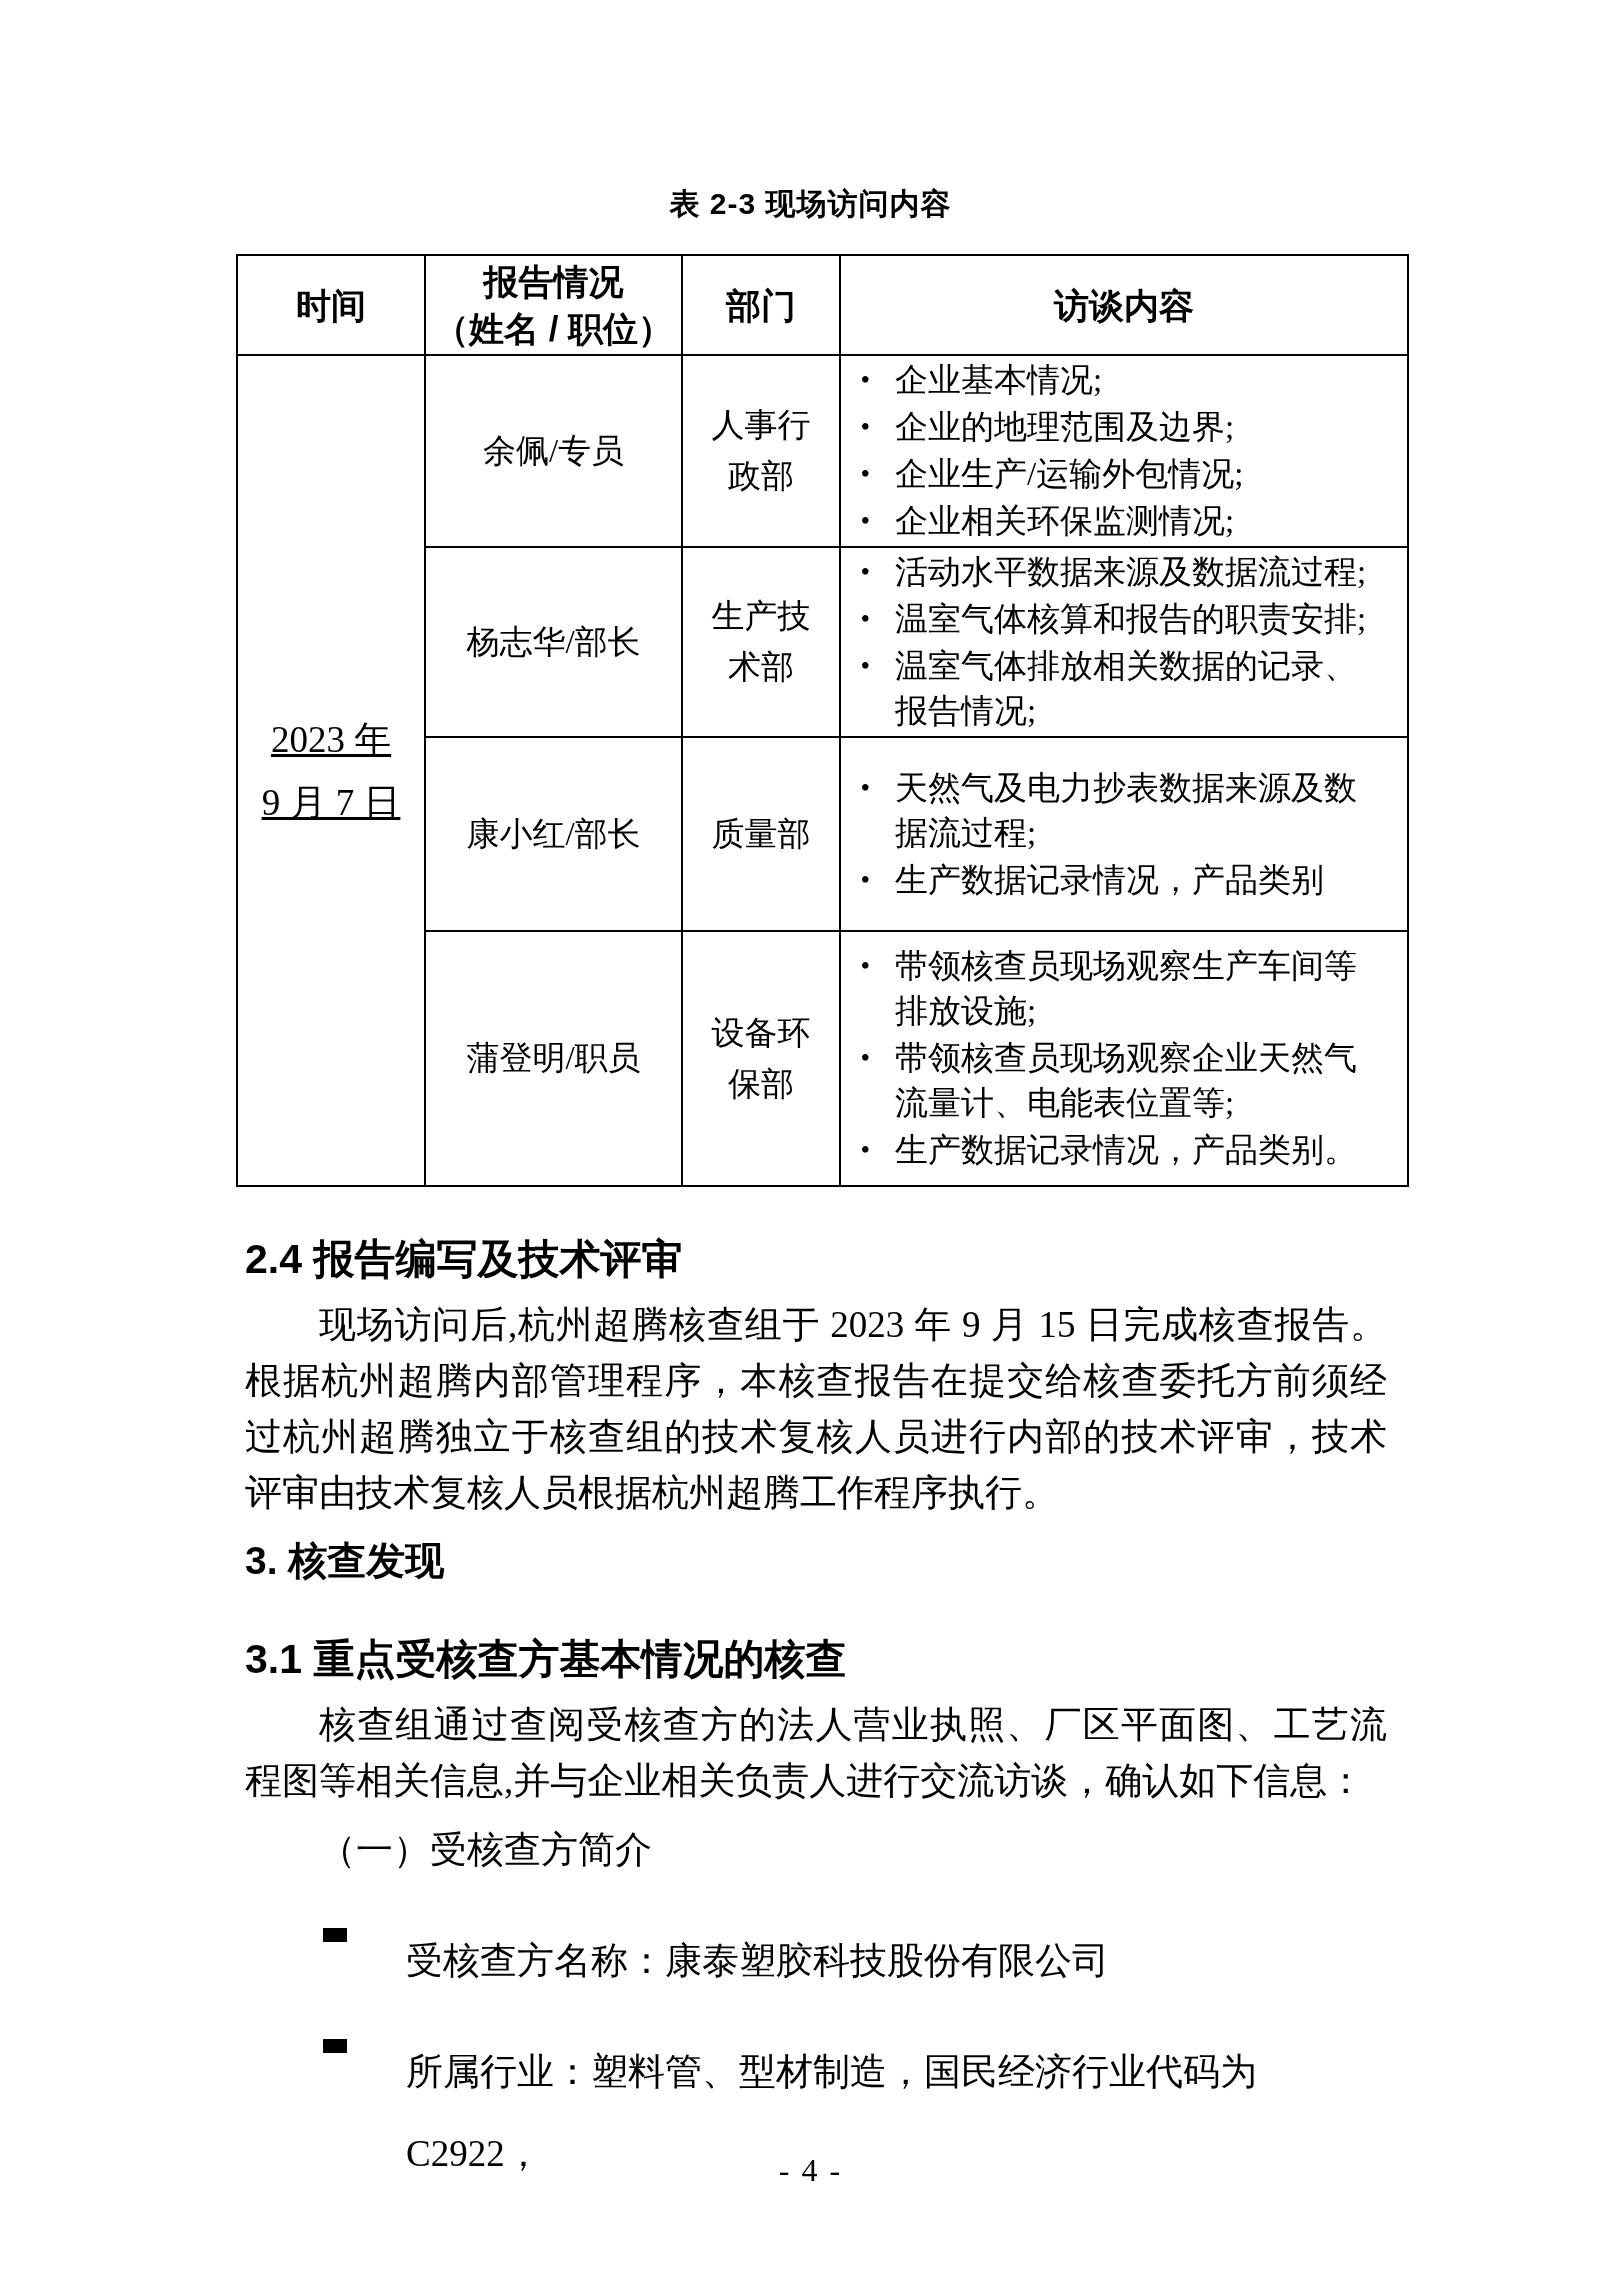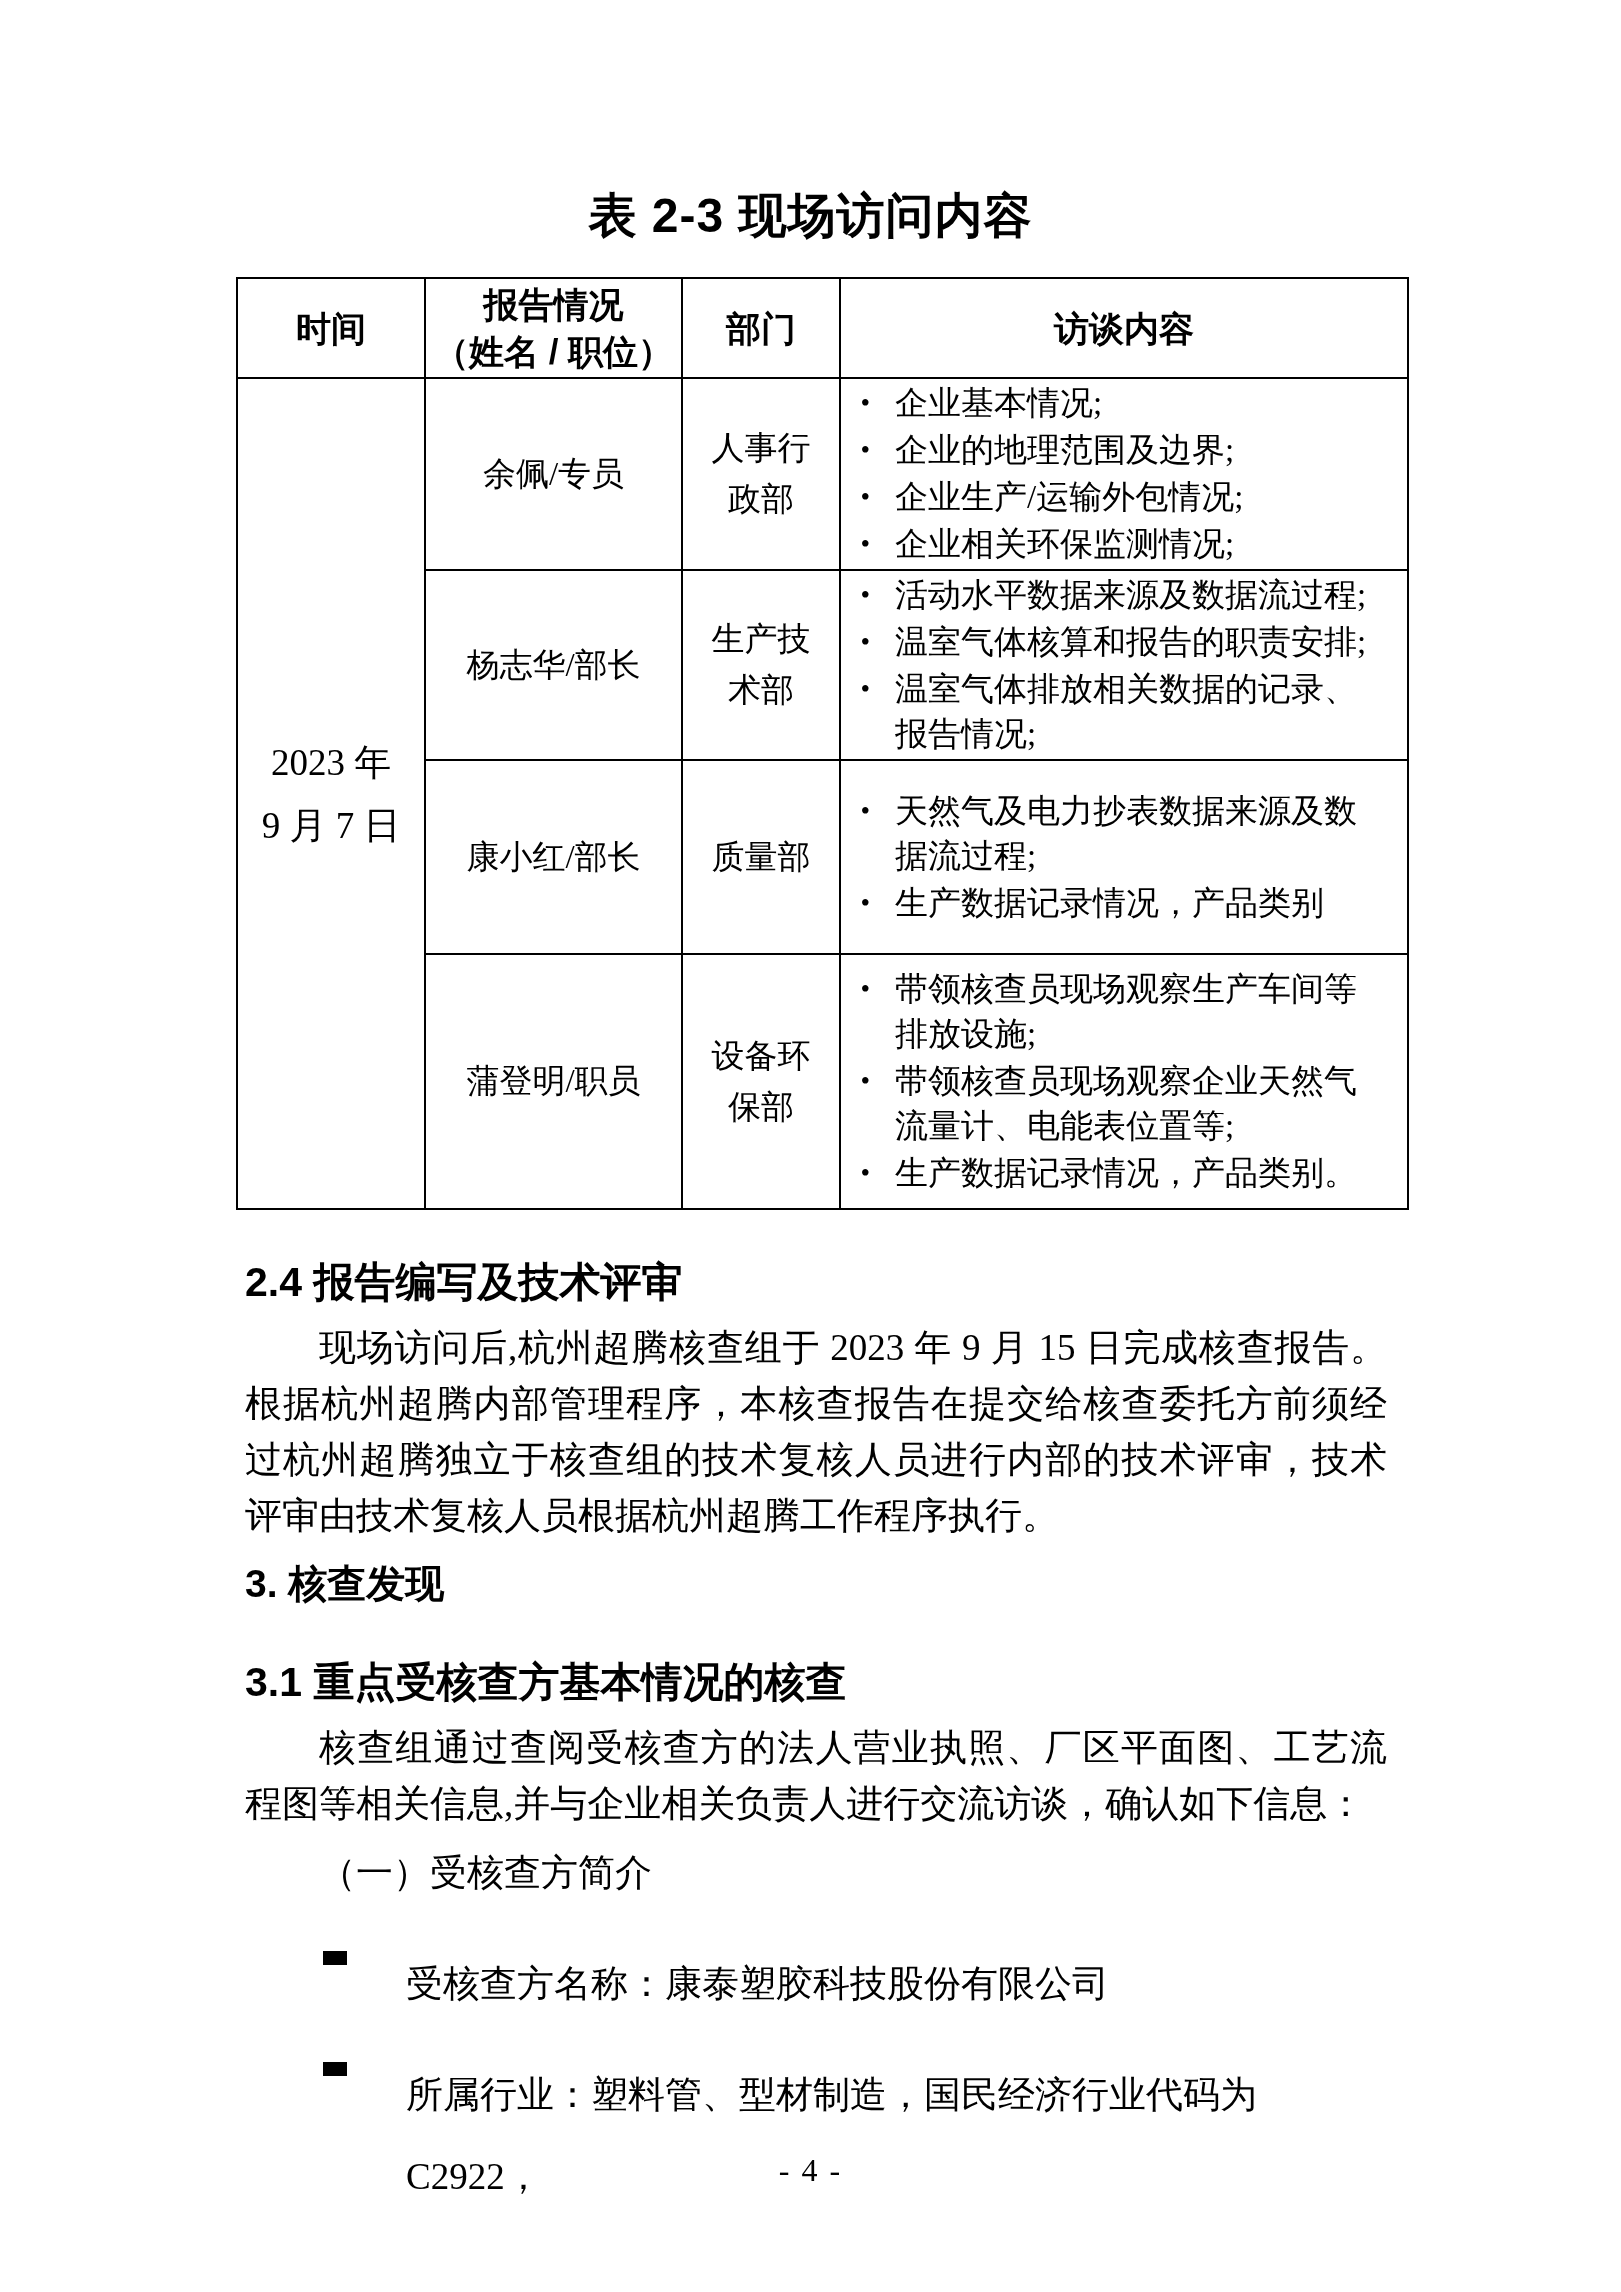--- a/index.html
+++ b/index.html
@@ -6,37 +6,37 @@
   body{
     width:1621px;height:2293px;background:#ffffff;color:#000;
     font-family:"Liberation Serif", serif;position:relative;overflow:hidden;
   }
   .page{position:absolute;inset:0;}
 
   
   .caption{
     margin:184px 0 0 0;text-align:center;
     font-family:"Liberation Sans", sans-serif;
-    font-size:48px;font-weight:bold;letter-spacing:1px;
+    font-size:30px;font-weight:bold;letter-spacing:1px;
   }
 
   
   table.visit{
     border-collapse:collapse;table-layout:fixed;
     margin:29px 0 0 236px;width:1170px;
   }
   table.visit th, table.visit td{
     border:2.9px solid #000;vertical-align:middle;padding:0;
   }
   table.visit th{
     font-family:"Liberation Sans", sans-serif;
     font-size:35px;font-weight:bold;text-align:center;line-height:47px;
     height:98px;
   }
-  td.c-time{text-align:center;font-size:37px;}
+  td.c-time{text-align:center;font-size:37px;text-decoration:underline;}
   .timebox{width:147px;margin:0 auto;text-align:center;line-height:63px;}
   td.c-person{text-align:center;font-size:33px;}
   td.c-dept{text-align:center;font-size:33px;}
   .deptbox{width:123px;margin:16px auto;text-align:center;line-height:51px;}
   td.c-content{font-size:33px;}
   .bullet{display:flex;align-items:flex-start;line-height:45px;margin:2px 0;}
   .dot{flex:0 0 54px;padding-left:19.6px;box-sizing:border-box;font-size:27.4px;line-height:45px;}
   .btxt{width:480px;text-align:left;}
   tr.r0{height:174px;} tr.r1{height:188px;} tr.r2{height:194px;} tr.r3{height:255px;}
 

